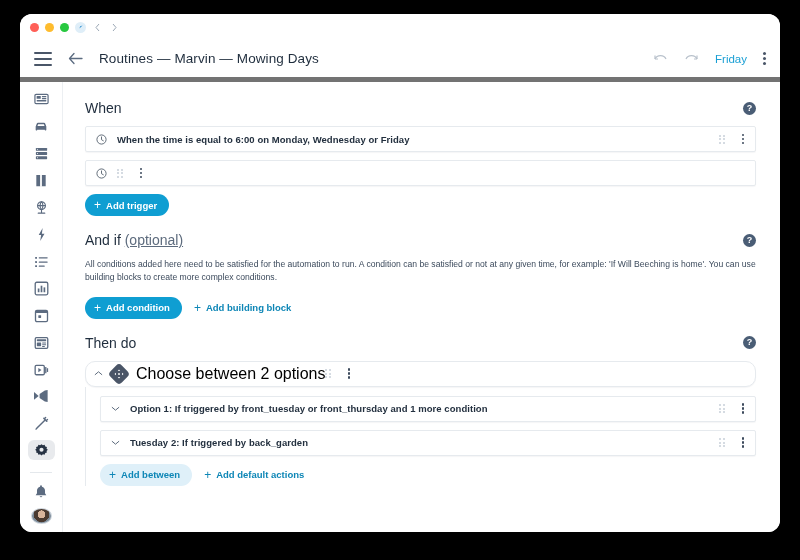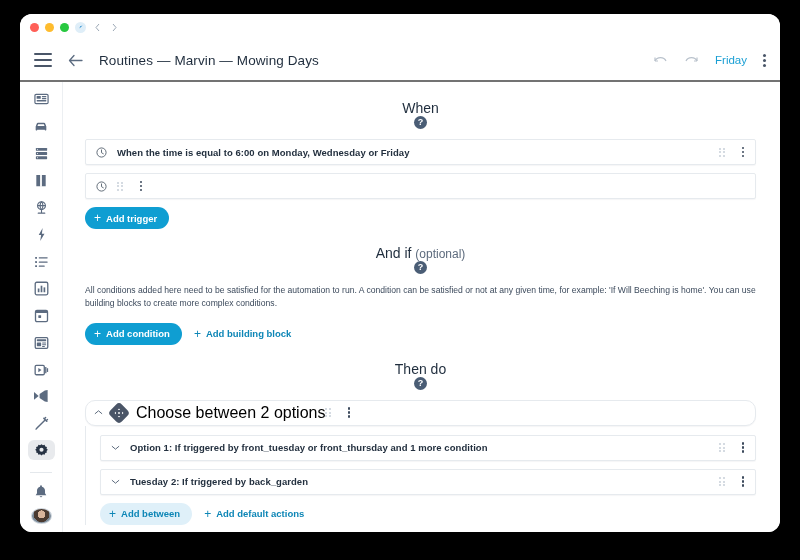--- a/index.html
+++ b/index.html
@@ -45,21 +45,21 @@
   }
   .tb-icon svg { display: block; }
 
   
   .appbar {
     height: 42px;
     display: flex;
     align-items: center;
     padding: 0 14px;
     background: #ffffff;
-    border-bottom: 2px solid #737373;
+    border-bottom: 5px solid #737373;
     justify-content: flex-end;
   }
   .appbar .hamburger {
     width: 18px; height: 14px;
     display: flex; flex-direction: column; justify-content: space-between;
     margin-right: 16px;
   }
   .appbar .hamburger i { display:block; height:2px; background:#4a5668; border-radius:1px; }
   .back-arrow { margin-right: 16px; color:#5b6b80; display:flex; }
   .app-title {
@@ -109,26 +109,25 @@
   .content {
     flex: 1;
     background: #ffffff;
     padding: 18px 24px 0 22px;
     overflow: hidden;
     position: relative;
   }
   .section-head {
     display:flex; align-items:center; justify-content:space-between;
     margin-bottom: 10px;
-    flex-direction: column;
   }
   .section-title {
     font-size: 14px; color:#1f2d3d; font-weight:400;
   }
-  .section-title .optional { font-size:12px; color:#5d6b7d; }
+  .section-title .optional { font-size:14px; color:#5d6b7d;text-decoration:underline; }
   .help-icon {
     width: 13px; height: 13px; border-radius:50%;
     background: #4a5d75; color:#fff;
     font-size: 9px; line-height:13px; text-align:center;
     font-weight: bold;
   }
 
   .card {
     border: 1px solid #e6eaee;
     border-radius: 2px;

